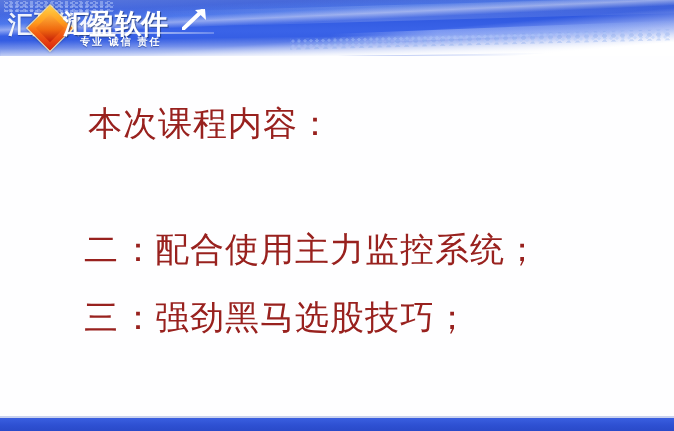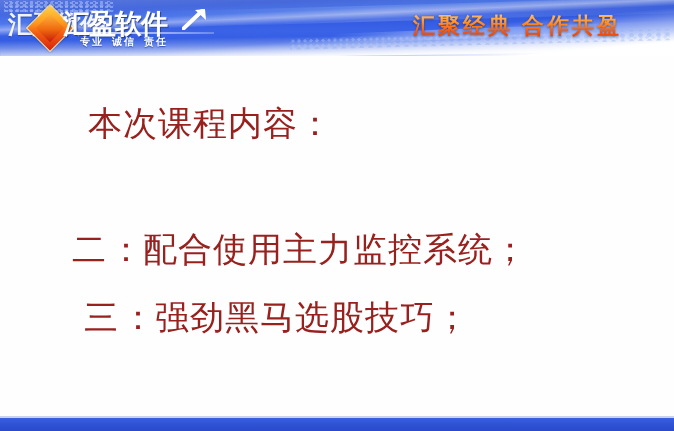--- a/index.html
+++ b/index.html
@@ -188,21 +188,21 @@
     top: 30px;
     width: 148px;
     height: 2px;
     background: linear-gradient(to right, rgba(255,255,255,0.95), rgba(255,255,255,0.25));
   }
 
   .logo-tagline {
     position: absolute;
     left: 72px;
     top: 33px;
-    font-family: Liberation Mono, monospace;
+    font-family: Liberation Sans, sans-serif;
     font-size: 10px;
     font-weight: bold;
     color: #ffffff;
     letter-spacing: 2px;
     text-shadow: 0 1px 1px rgba(20,50,130,0.6);
     white-space: nowrap;
   }
 
   
   .header-slogan {
@@ -237,21 +237,21 @@
     font-family: "Liberation Serif", "DejaVu Serif", serif;
     white-space: nowrap;
     letter-spacing: 1px;
   }
   .line-title {
     left: 88px;
     top: 45px;
     font-size: 34px;
   }
   .line-item-1 { left: 84px; top: 111px; font-size: 34px; }
-  .line-item-2 { left: 72px; top: 171px; font-size: 34px; }
+  .line-item-2 { left: 84px; top: 171px; font-size: 34px; }
   .line-item-3 { left: 84px; top: 231px; font-size: 34px; margin-top: 8px; }
 
   .num   { margin-right: 2px; }
   .sep   { letter-spacing: 0px; }
   .body-txt { }
 
   
   .bottom-hairline {
     position: absolute;
     left: 0;
@@ -299,21 +299,20 @@
           <path d="M1 21 L20 3" stroke="#ffffff" stroke-width="4" fill="none" stroke-linecap="round"></path>
           <path d="M23 1 L24 12 L13 2 Z" fill="#ffffff"></path>
         </svg>
       </div>
 
       <div class="logo-underline"></div>
 
       <div class="logo-tagline">专业 诚信 责任</div>
     </div>
 
-    <div class="header-slogan">汇聚经典  合作共盈</div>
   </div>
 
   <div class="content">
 
     <div class="line line-title">本次课程内容：</div>
 
 
     <div class="line line-item-2">
       <span class="num">二</span><span class="sep">：</span><span class="body-txt">配合使用主力监控系统；</span>
     </div>

